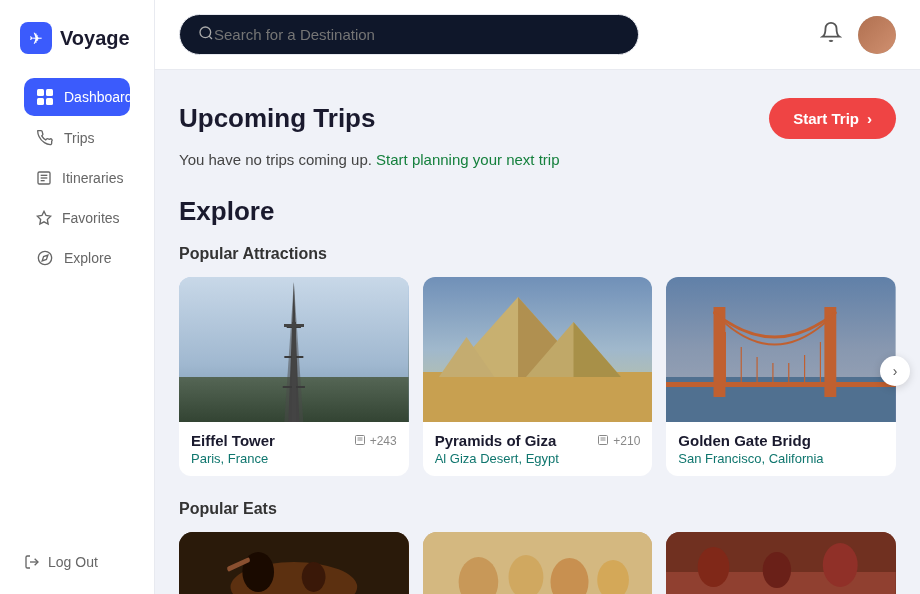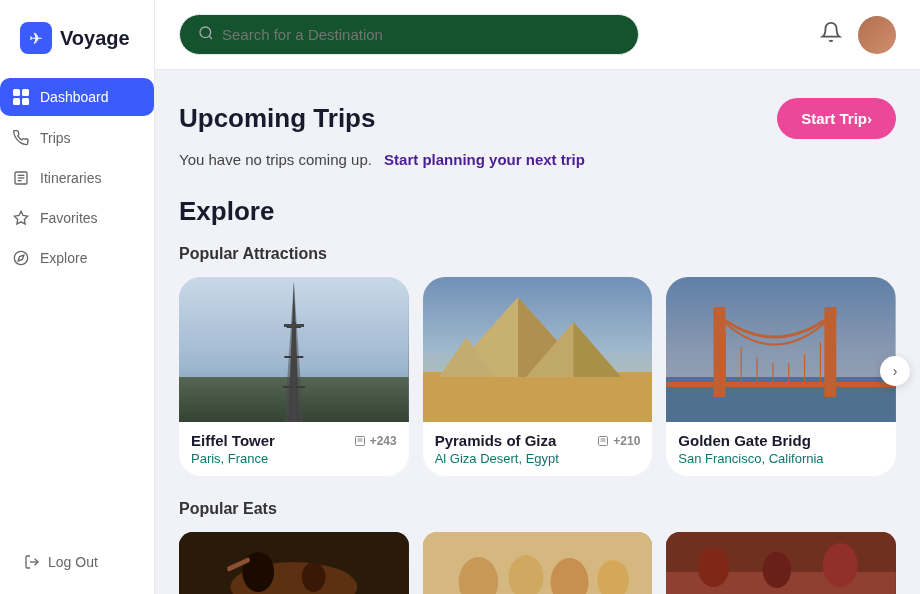--- a/index.html
+++ b/index.html
@@ -35,21 +35,21 @@
     .logo-text {
       font-size: 20px;
       font-weight: 700;
       color: #1a1a2e;
       text-align: center;
     }
     .sidebar-nav {
       display: flex;
       flex-direction: column;
       gap: 4px;
-      padding: 0 0;
+      padding: 0 24px;
       flex: 1;
     }
     .nav-item {
       display: flex;
       align-items: center;
       gap: 10px;
       padding: 10px 12px;
       border-radius: 10px;
       cursor: pointer;
       font-size: 14px;
@@ -93,25 +93,24 @@
       background: #fff;
       padding: 14px 24px;
       display: flex;
       align-items: center;
       justify-content: space-between;
       border-bottom: 1px solid #e8eaf0;
     }
     .search-bar {
       display: flex;
       align-items: center;
-      background: #14532d;
+      background: #0f172a;
       border-radius: 24px;
       padding: 10px 18px;
       width: 460px;
-      gap: 8px;
       border: 1px solid #e8eaf0;
     }
     .search-icon-svg {
       color: #aaa;
       font-size: 15px;
     }
     .search-input {
       border: none;
       background: transparent;
       outline: none;
@@ -164,42 +163,42 @@
       align-items: center;
       justify-content: space-between;
       margin-bottom: 12px;
     }
     .section-title {
       font-size: 26px;
       font-weight: 700;
       color: #1a1a2e;
     }
     .start-trip-btn {
-      background: #ec4899;
+      background: #ef4444;
       color: #fff;
       border: none;
       border-radius: 24px;
       padding: 12px 24px;
       font-size: 15px;
       font-weight: 600;
       cursor: pointer;
       display: flex;
       align-items: center;
+      gap: 8px;
     }
     .no-trips-text {
       font-size: 15px;
       color: #444;
       margin-bottom: 28px;
     }
     .no-trips-link {
-      color: #4c1d95;
-      font-weight: 700;
+      color: #15803d;
+      font-weight: 400;
       cursor: pointer;
       text-decoration: none;
-      margin-left: 8px;
     }
 
     
     .explore-title {
       font-size: 26px;
       font-weight: 700;
       color: #1a1a2e;
       margin-bottom: 4px;
     }
     .subsection-title {
@@ -211,21 +210,21 @@
 
     
     .cards-row {
       display: flex;
       gap: 14px;
       position: relative;
       margin-bottom: 24px;
     }
     .card {
       flex: 1;
-      border-radius: 22px;
+      border-radius: 12px;
       overflow: hidden;
       background: #fff;
       cursor: pointer;
       min-width: 0;
     }
 
     
     .img-eiffel {
       background: linear-gradient(180deg, #b8cce8 0%, #8aaac8 30%, #556655 60%, #334433 100%);
       position: relative;
@@ -263,23 +262,21 @@
     }
     .card-name {
       font-size: 15px;
       font-weight: 700;
       color: #1a1a2e;
     }
     .card-count {
       font-size: 12px;
       color: #888;
       display: flex;
-      align-items: center;
       gap: 4px;
-      font-weight: bold;
     }
     .card-location {
       font-size: 13px;
       color: #0f766e;
       margin-top: 2px;
     }
 
     .cards-nav-btn {
       position: absolute;
       right: -14px;

